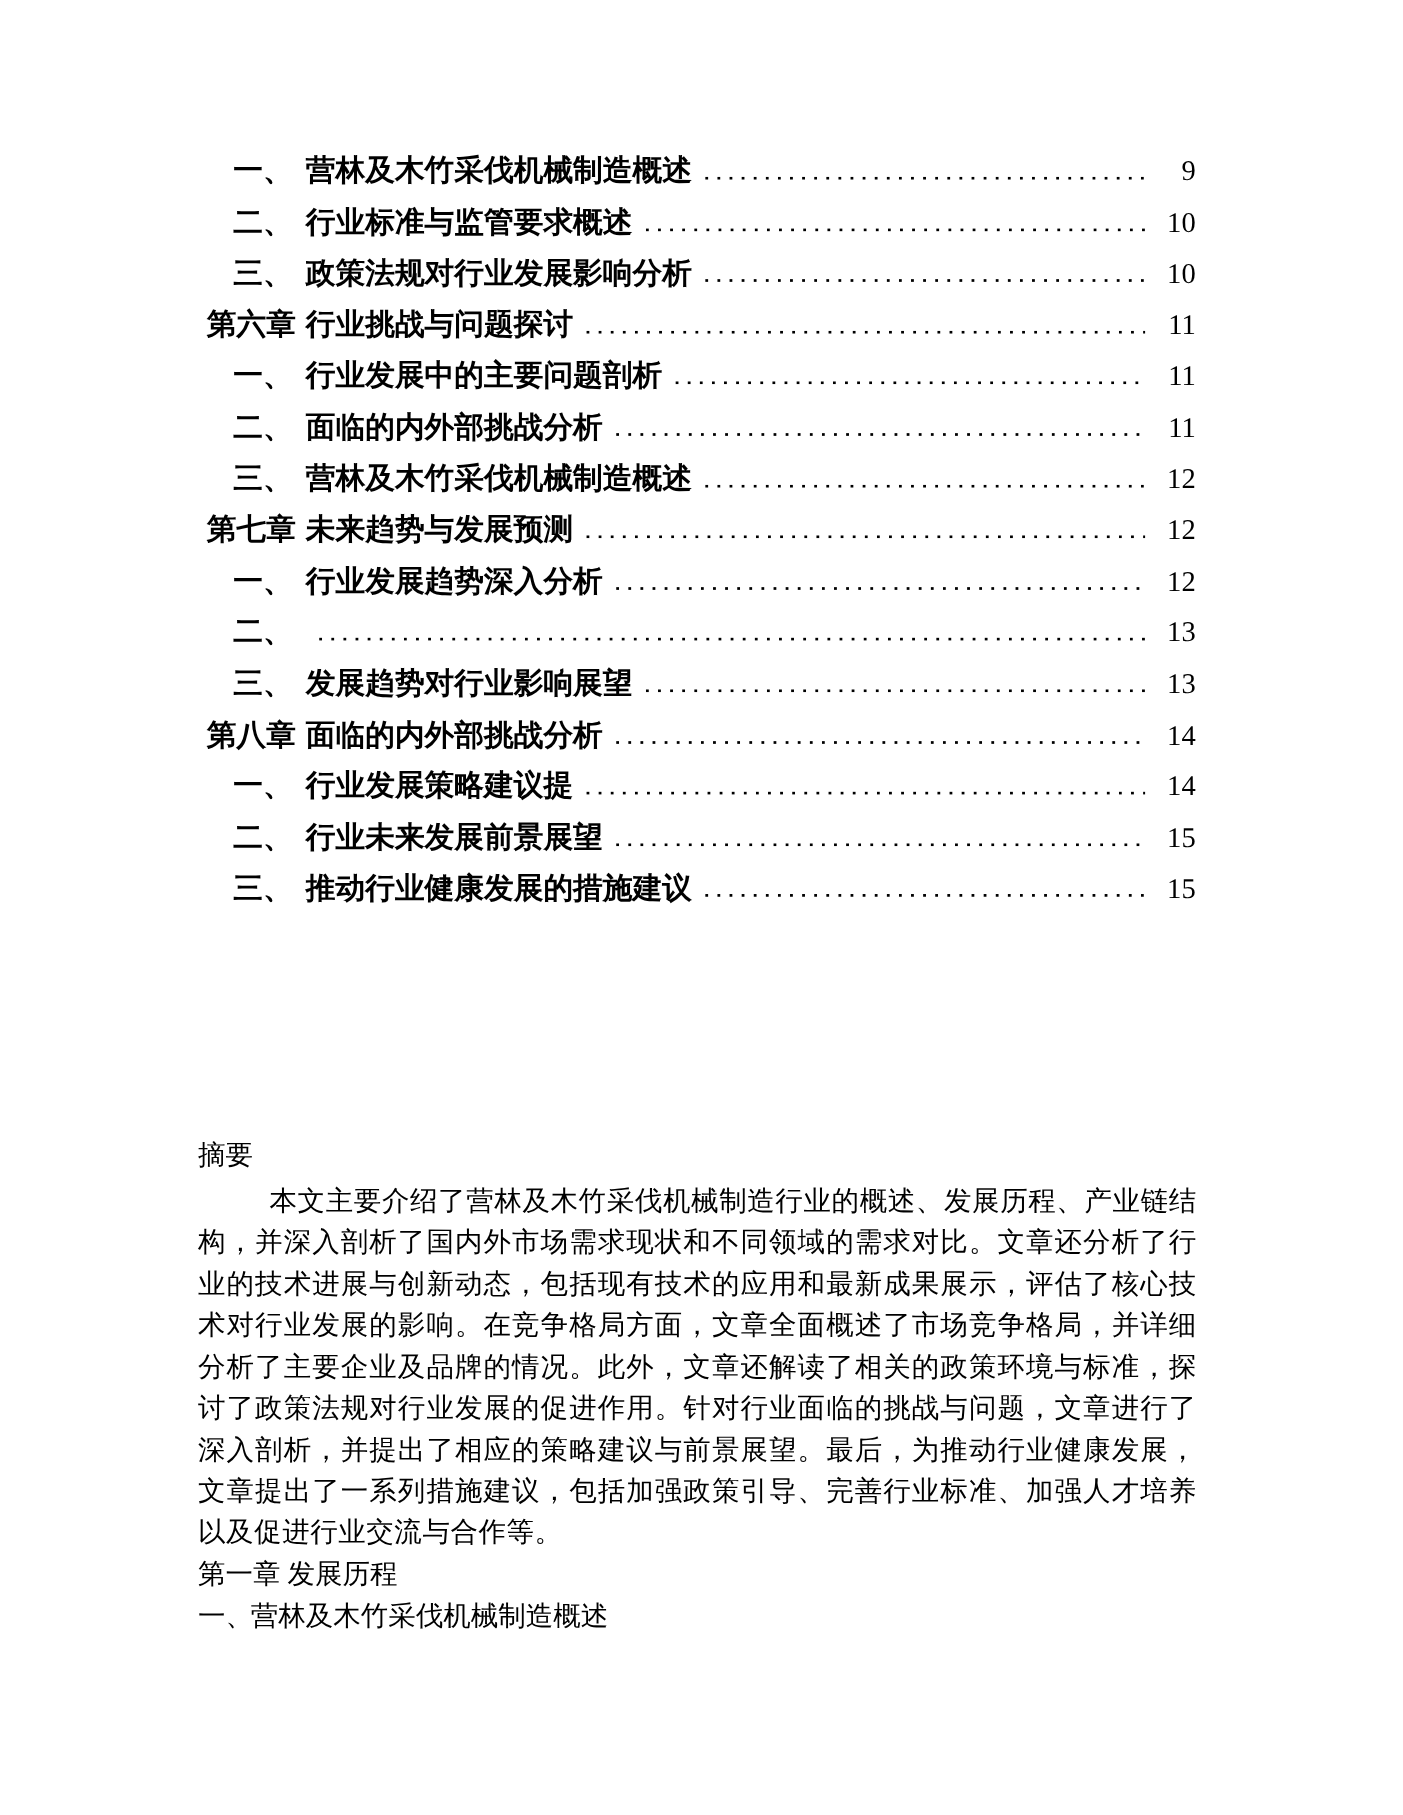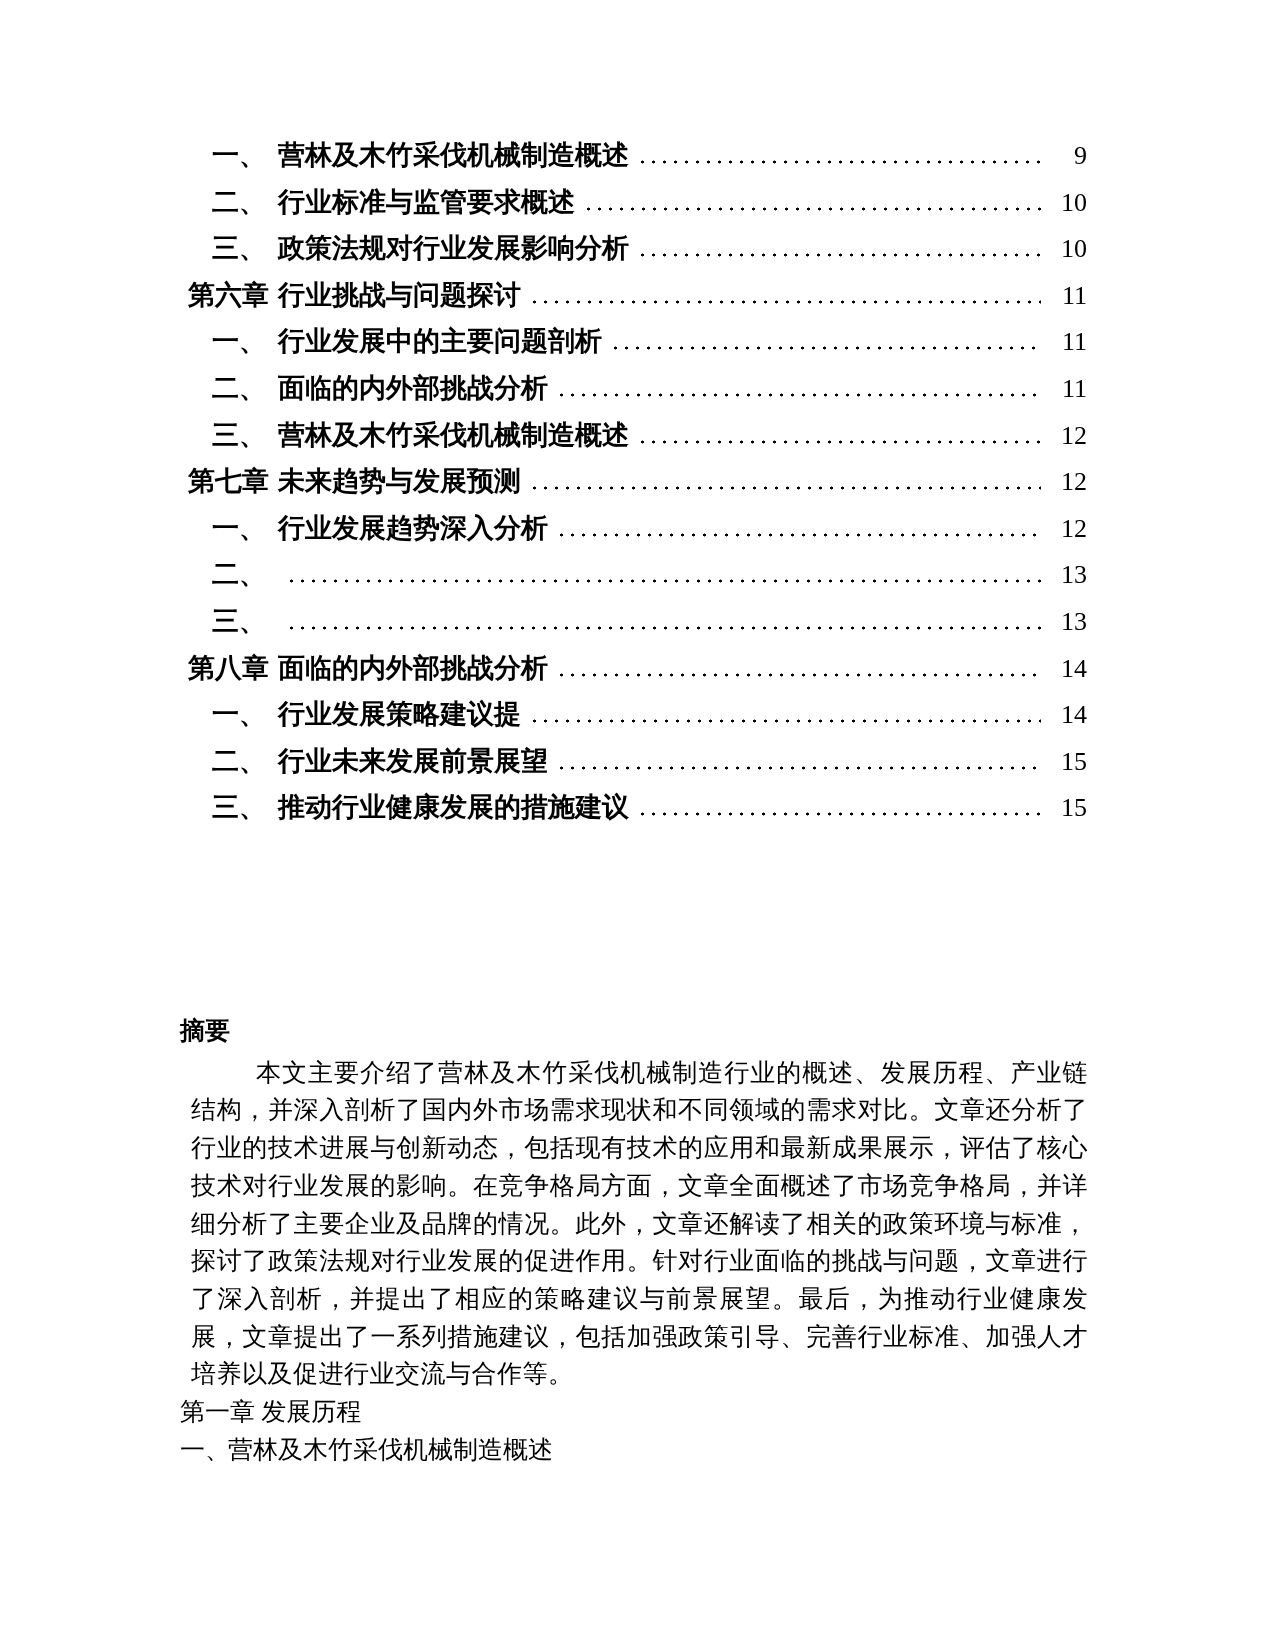--- a/index.html
+++ b/index.html
@@ -69,24 +69,25 @@
     position: absolute;
     left: 180px;
     width: 908px;
     top: 1012px;
     font-family: "Liberation Serif", serif;
     font-size: 25px;
     line-height: 37.7px;
     color: #000000;
   }
   .abstract-heading {
-    font-weight: 700;
+    font-weight: 400;
+    margin-top: 20px;
   }
   .abstract-paragraph {
-    margin: 4px 0 0 11px;
+    margin: 4px 0 0 0;
     text-align: justify;
     text-indent: 65px;
     letter-spacing: 0.5px;
   }
   .chapter1-heading {
     font-weight: 400;
     white-space: nowrap;
   }
   .section-line {
     display: flex;
@@ -169,20 +170,21 @@
     </div>
 
     <div class="toc-row sub">
       <span class="toc-num">二、</span>
       <span class="toc-leader"></span>
       <span class="toc-page">13</span>
     </div>
 
     <div class="toc-row sub">
       <span class="toc-num">三、</span>
+      <span class="toc-title">发展趋势对行业影响展望</span>
       <span class="toc-leader"></span>
       <span class="toc-page">13</span>
     </div>
 
     <div class="toc-row chapter">
       <span class="toc-num">第八章</span>
       <span class="toc-title">面临的内外部挑战分析</span>
       <span class="toc-leader"></span>
       <span class="toc-page">14</span>
     </div>

